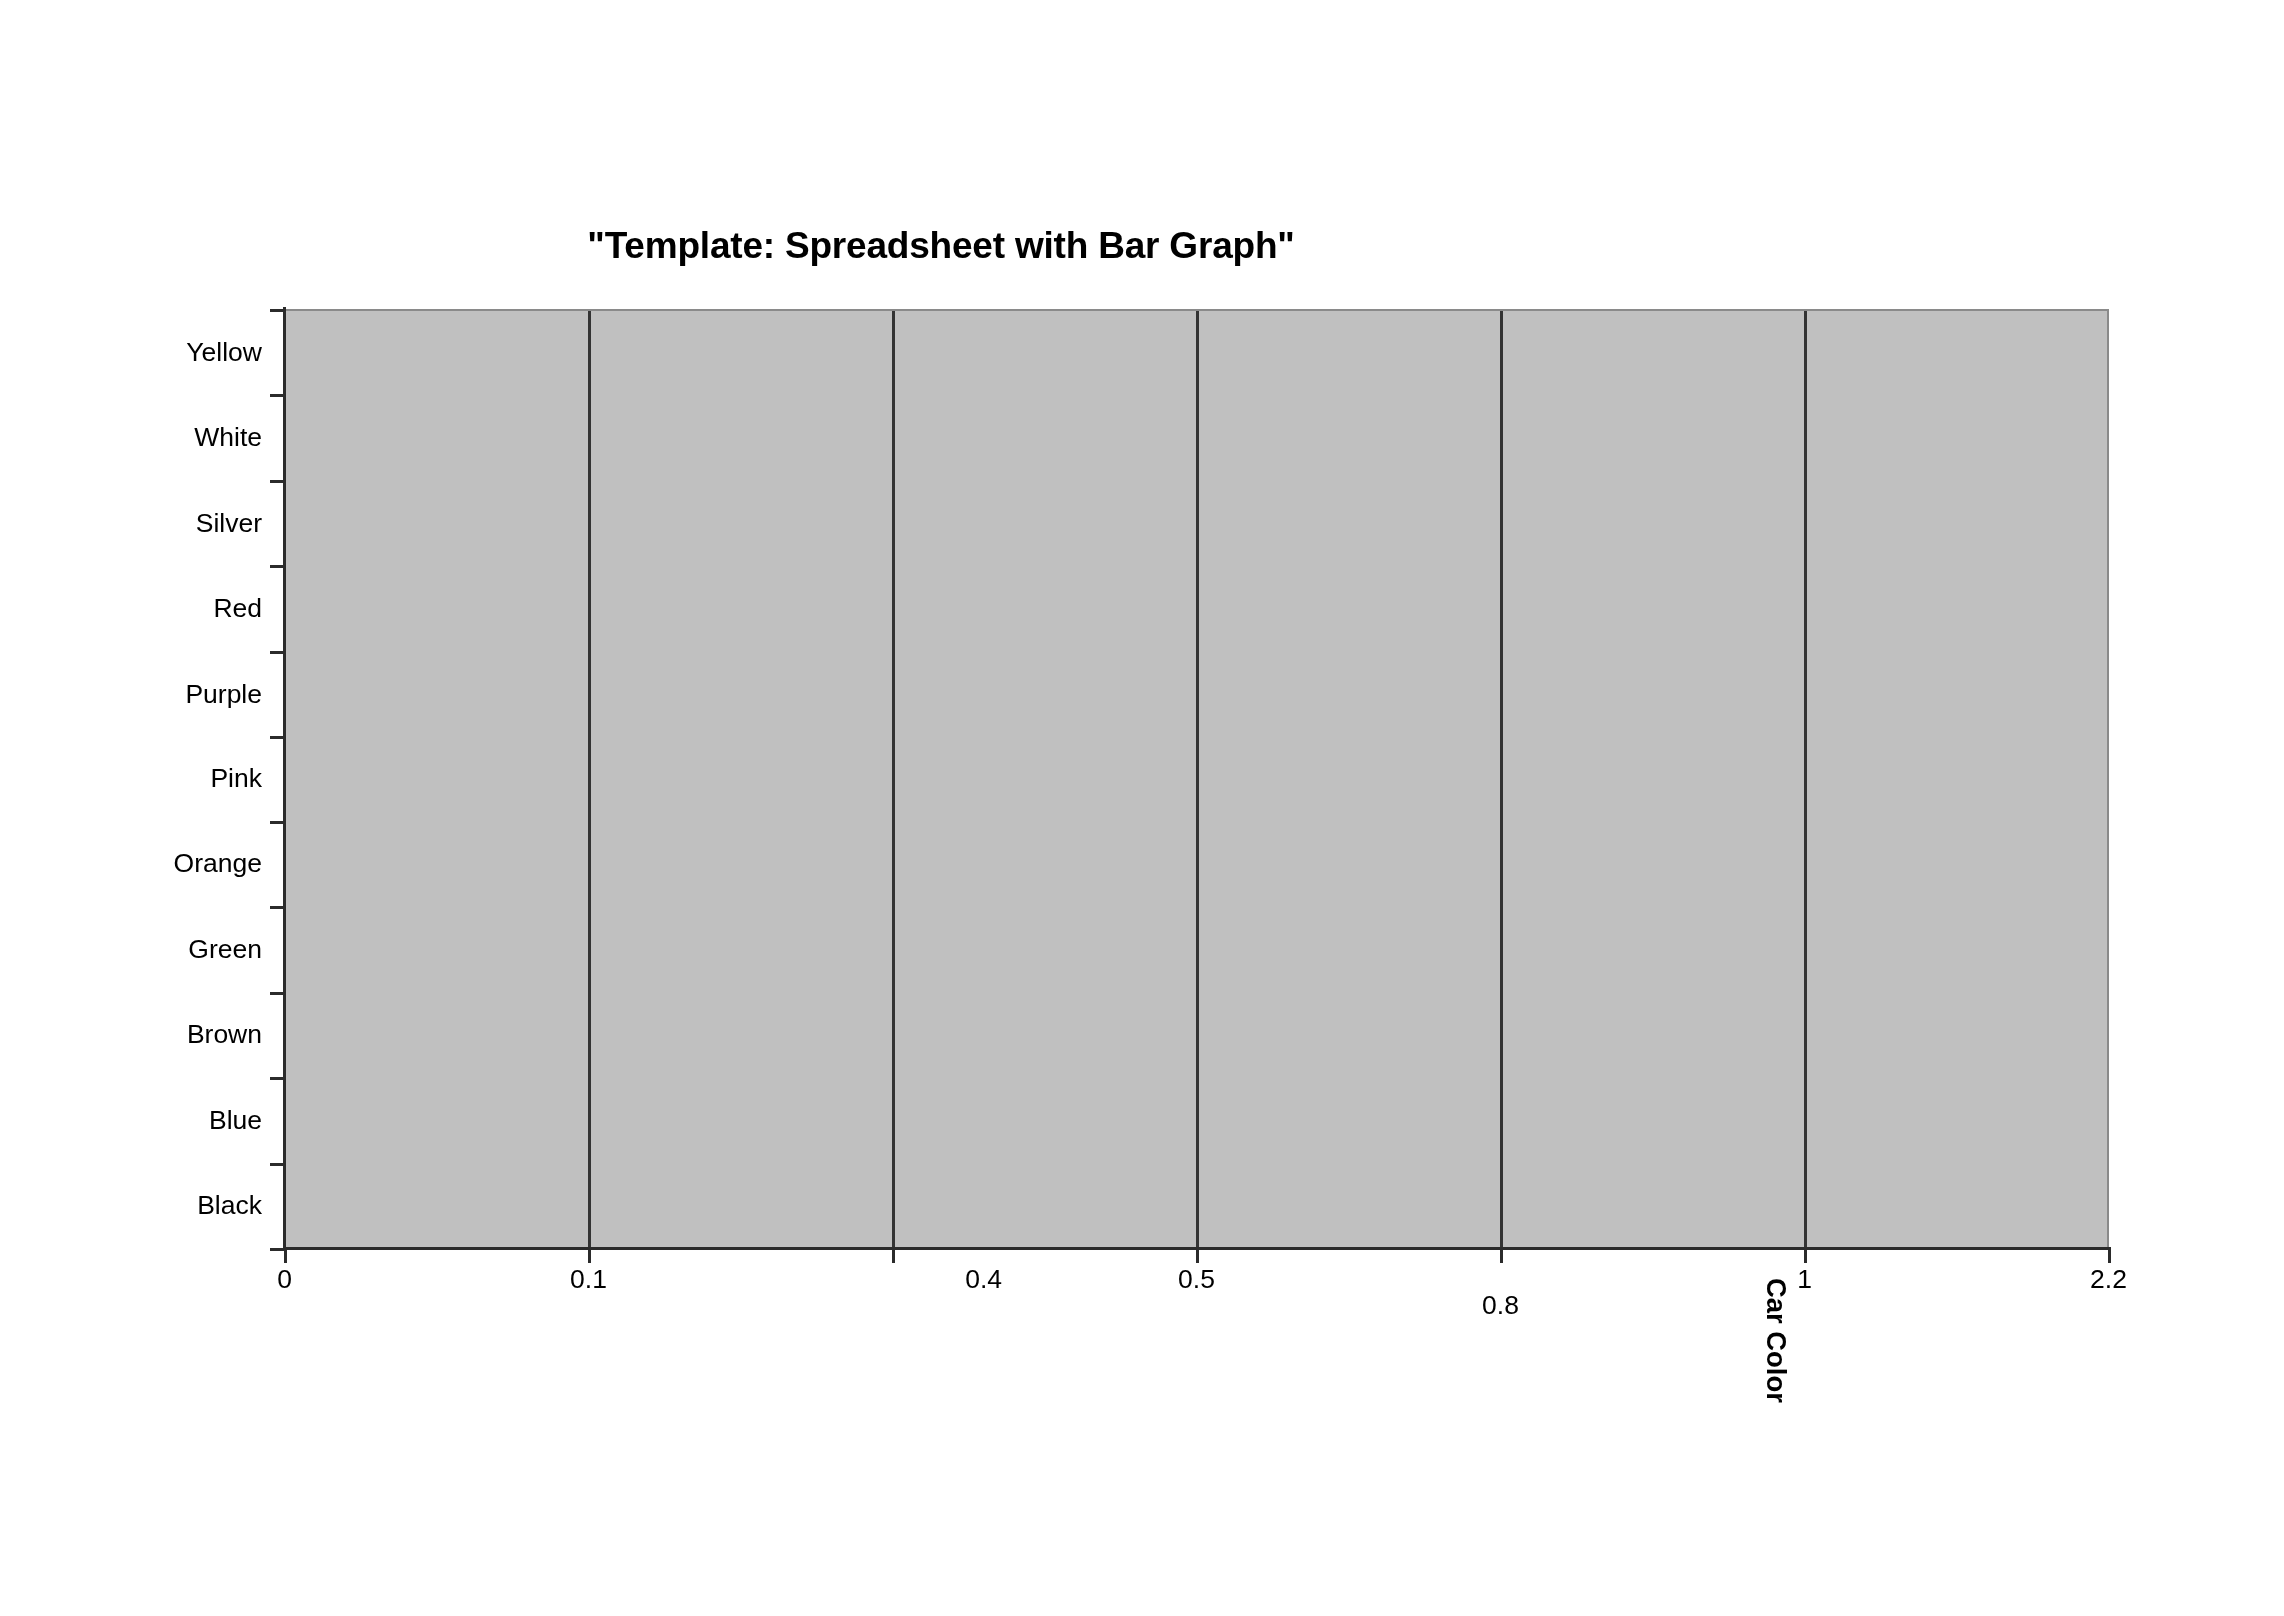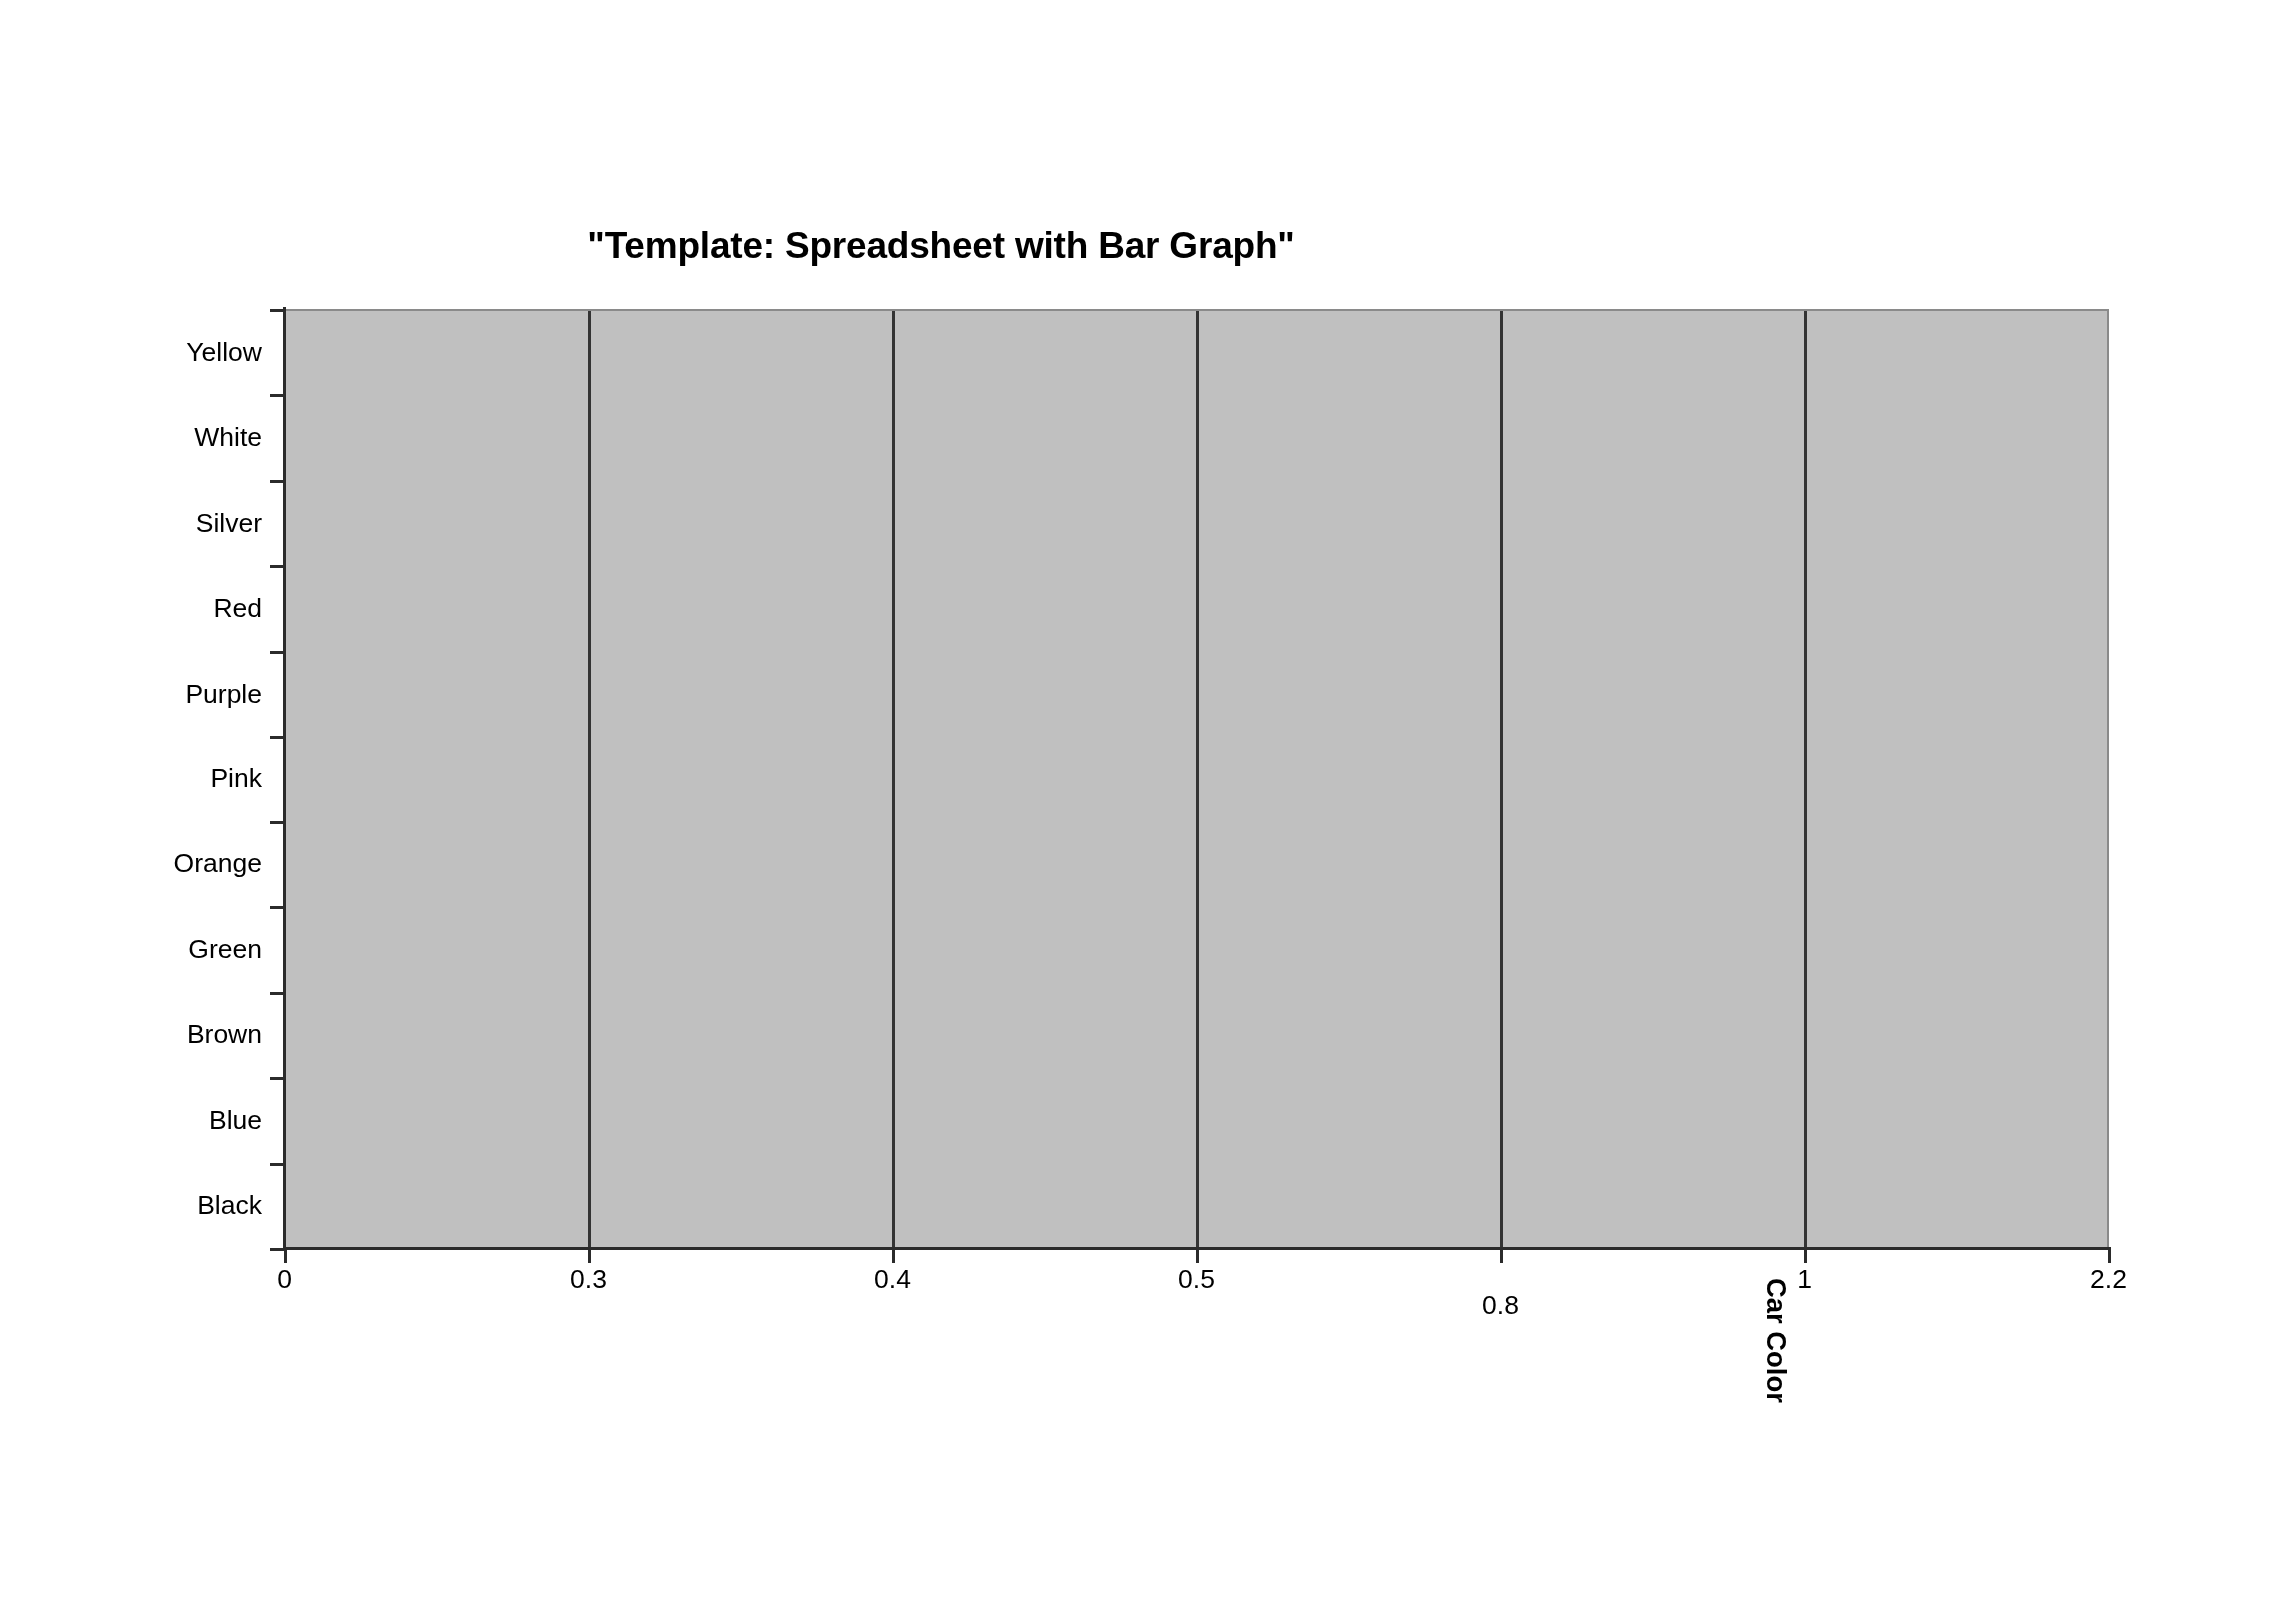--- a/index.html
+++ b/index.html
@@ -177,23 +177,23 @@
       <div class="y-label" style="top: 694px;">Purple</div>
       <div class="y-label" style="top: 778px;">Pink</div>
       <div class="y-label" style="top: 863px;">Orange</div>
       <div class="y-label" style="top: 949px;">Green</div>
       <div class="y-label" style="top: 1034px;">Brown</div>
       <div class="y-label" style="top: 1120px;">Blue</div>
       <div class="y-label" style="top: 1205px;">Black</div>
       <div class="x-tick" style="left: 284px;"></div>
       <div class="x-label" style="left: 285px;">0</div>
       <div class="x-tick" style="left: 588px;"></div>
-      <div class="x-label" style="left: 589px;">0.3</div>
+      <div class="x-label" style="left: 589px;">0.1</div>
       <div class="x-tick" style="left: 892px;"></div>
-      <div class="x-label" style="left: 893px;">0.4</div>
+      <div class="x-label" style="left: 893px; text-align: right;">0.4</div>
       <div class="x-tick" style="left: 1196px;"></div>
       <div class="x-label" style="left: 1197px;">0.5</div>
       <div class="x-tick" style="left: 1500px;"></div>
       <div class="x-label" style="left: 1501px; margin-top: 26px;">0.8</div>
       <div class="x-tick" style="left: 1804px;"></div>
       <div class="x-label" style="left: 1805px;">1</div>
       <div class="x-tick" style="left: 2108px;"></div>
       <div class="x-label" style="left: 2109px;">2.2</div>
     </div>
 

